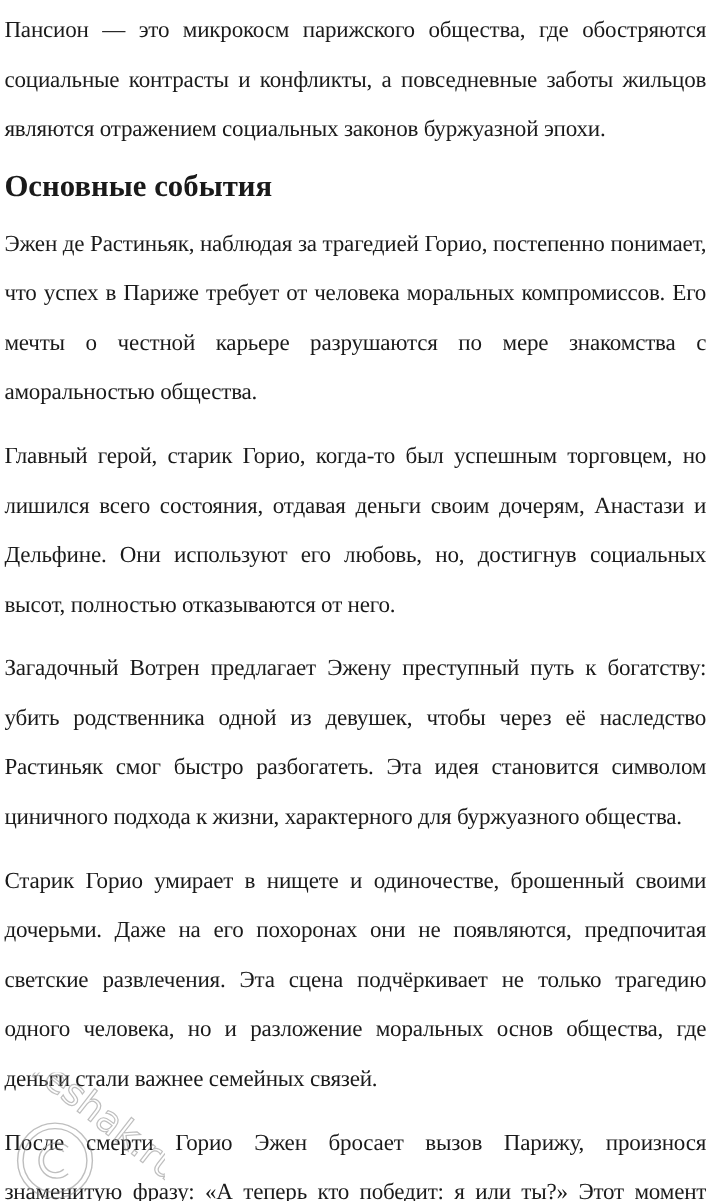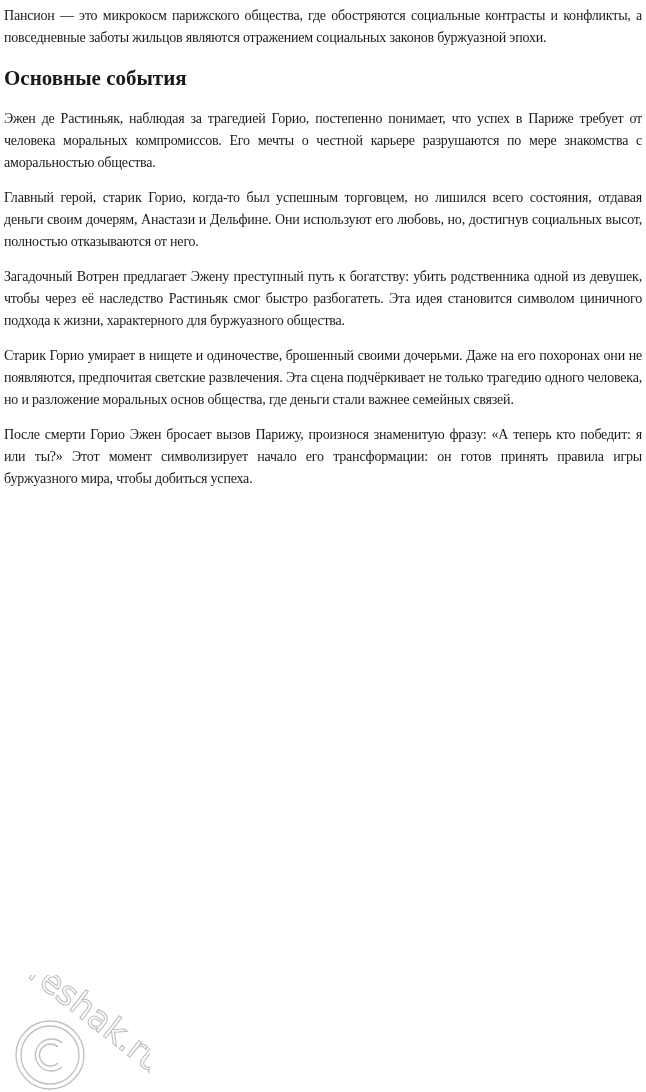--- a/index.html
+++ b/index.html
@@ -15,31 +15,31 @@
       font-family: "Liberation Serif", "DejaVu Serif", serif;
       color: #1a1a1a;
     }
     .page {
       position: absolute;
       left: 4px;
       right: 4px;
       top: 0;
     }
     .para {
-      font-size: 14px;
-      line-height: 22px;
+      font-size: 21px;
+      line-height: 45px;
       text-align: justify;
       margin: 0 0 13px 0;
       letter-spacing: -0.2px;
     }
     .para.first {
       margin-top: 5px;
     }
     .heading {
-      font-size: 21px;
+      font-size: 28px;
       font-weight: bold;
       line-height: 33px;
       margin: 0 0 13px 0;
     }
     .watermark {
       position: absolute;
       left: 0;
       top: 975px;
       width: 150px;
       height: 117px;

